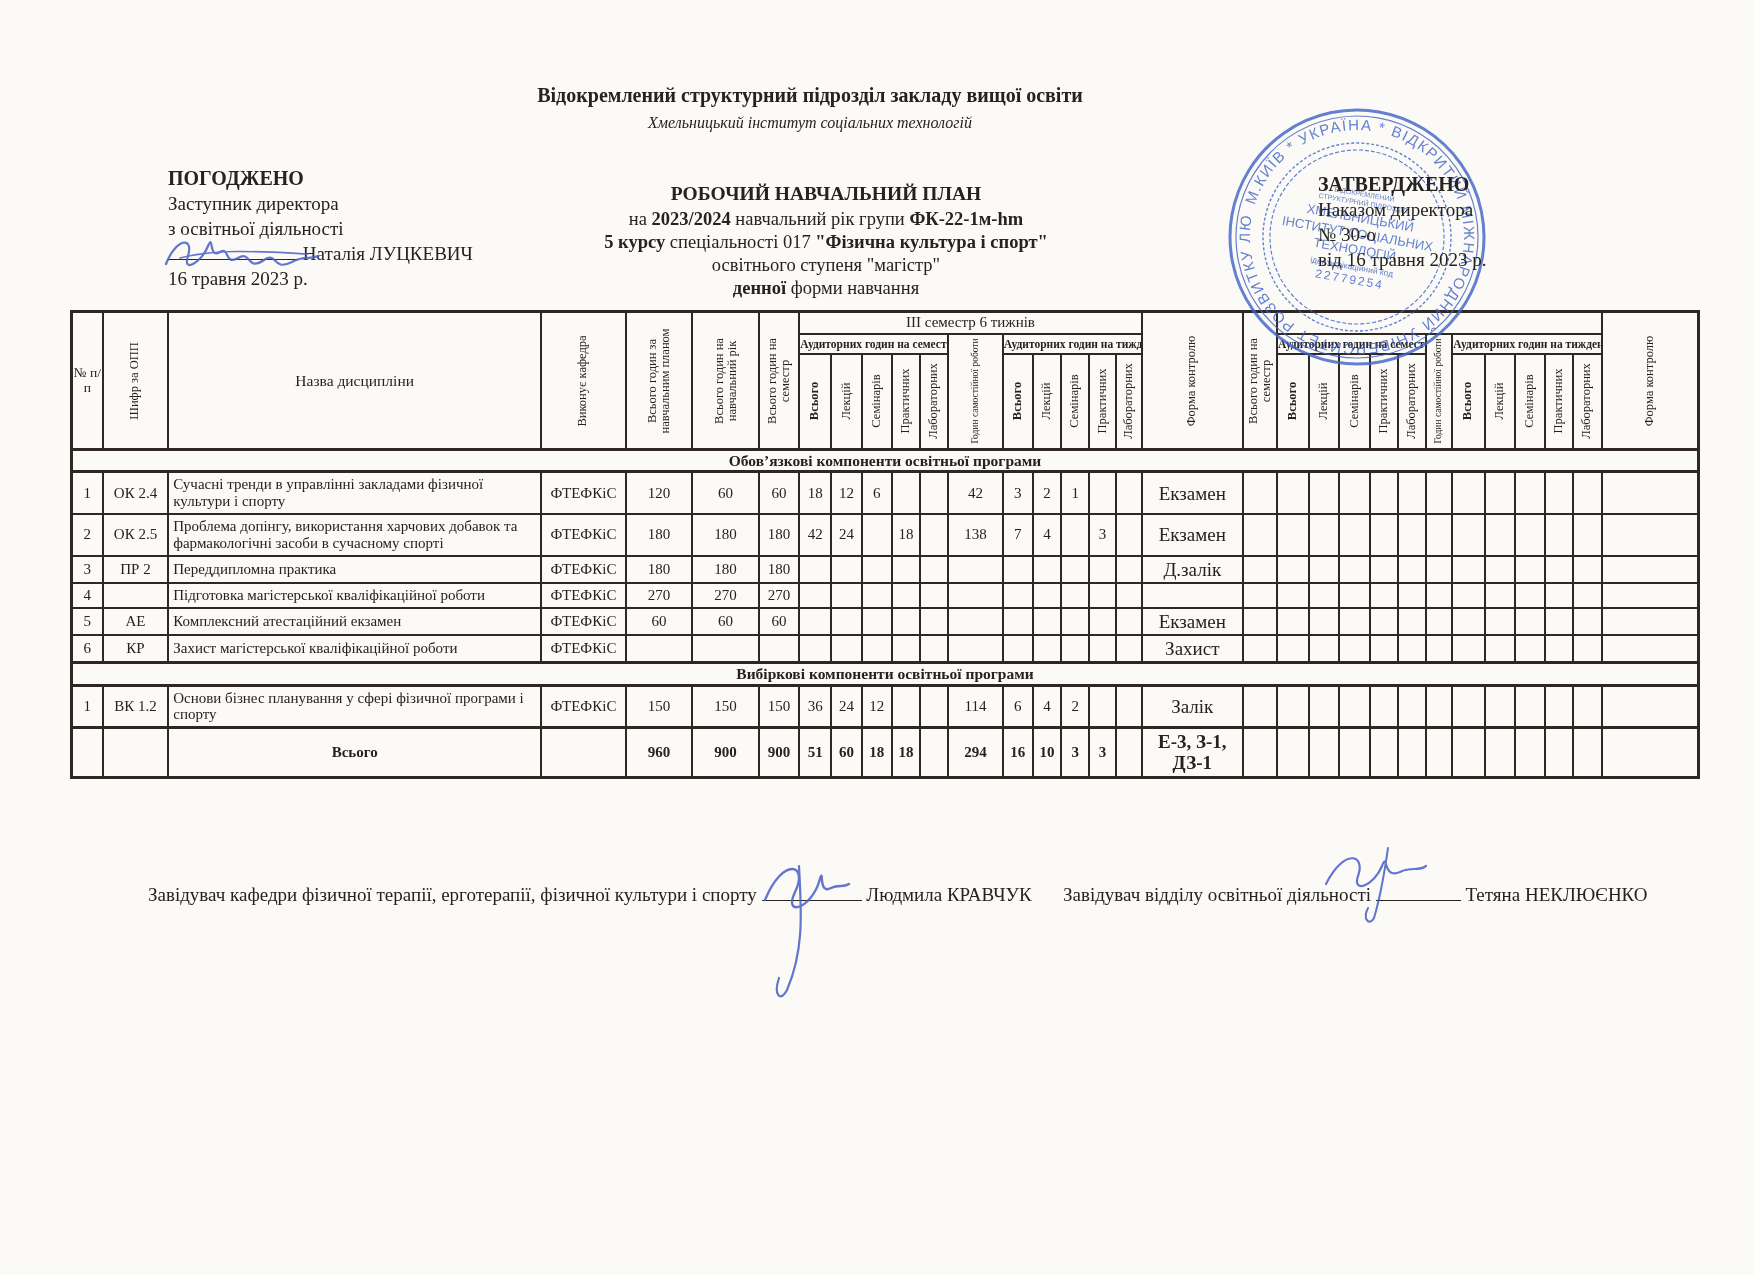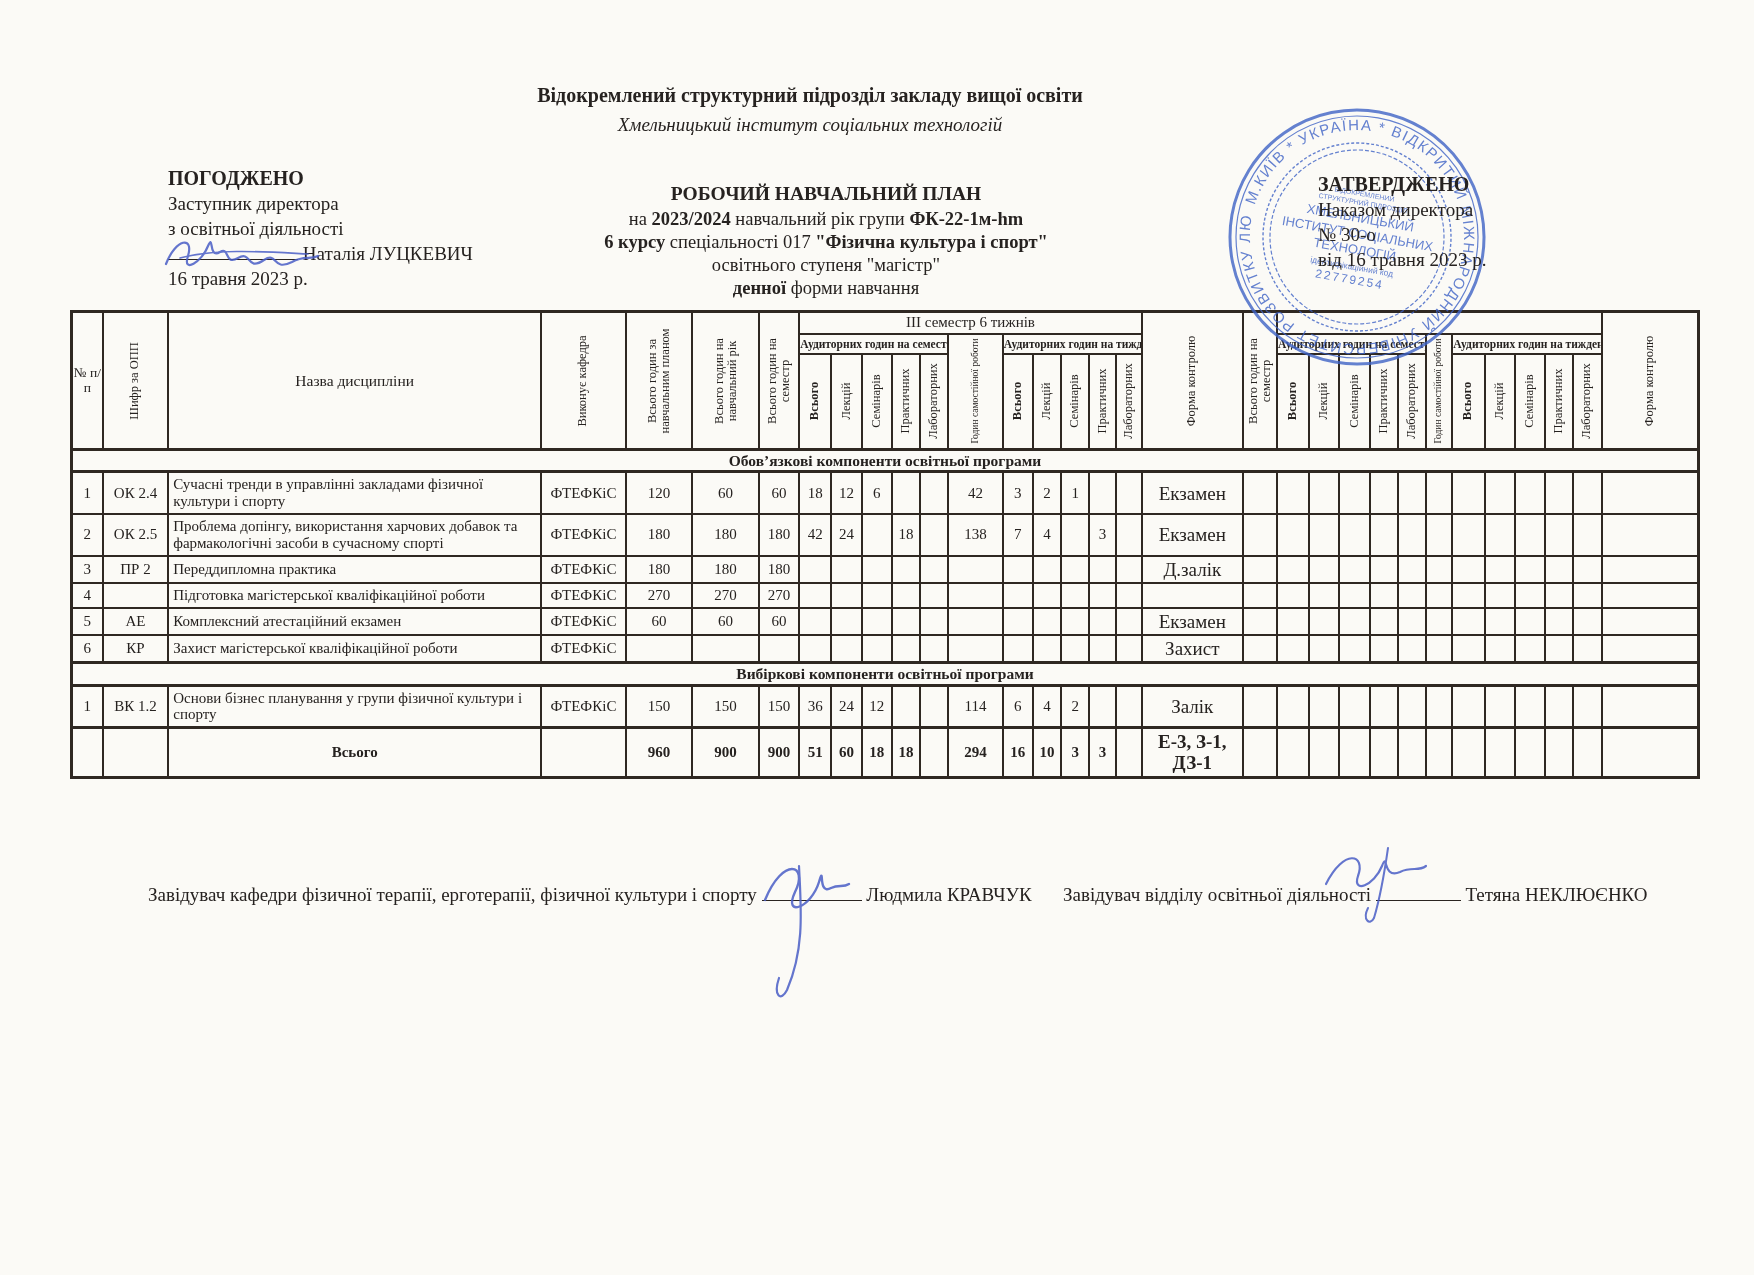--- a/index.html
+++ b/index.html
@@ -6,21 +6,21 @@
   body { background:#e8e6e2; }
   .canvas {
     position:relative; width:1754px; height:1275px;
     background:#fbfaf6; color:#262220; overflow:hidden;
     font-family:"Liberation Serif", serif;
   }
   
   .org { position:absolute; left:60px; top:84px; width:1500px; text-align:center; }
   .org1 { font-size:20px; font-weight:bold; margin-bottom:7px; }
   .org2 { font-size:21px; font-weight:bold; margin-bottom:7px; }
-  .org3 { font-size:19px; font-style:italic; }
+  .org3 { font-size:16px; font-style:italic; }
   .doc { position:absolute; left:76px; top:182px; width:1500px; text-align:center;
          font-size:18.5px; line-height:23px; }
   .doc .t { font-size:19.5px; font-weight:bold; margin-bottom:3px; }
   .b { font-weight:bold; }
   .agreed { position:absolute; left:168px; top:166px; width:330px; font-size:19px; line-height:25px; }
   .agreed .bt { font-weight:bold; font-size:20px; }
   .approved { position:absolute; left:1318px; top:172px; width:260px; font-size:19px; line-height:25px; z-index:3; }
   .approved .bt { font-weight:bold; font-size:20px; }
   .ul { display:inline-block; border-bottom:1.6px solid #2a2420; height:14px; }
   .ul.w130 { width:130px; }
@@ -73,21 +73,21 @@
 <div class="canvas">
 
   <div class="org">
     <div class="org1">Відокремлений структурний підрозділ закладу вищої освіти</div>
     <div class="org3">Хмельницький інститут соціальних технологій</div>
   </div>
 
   <div class="doc">
     <div class="t">РОБОЧИЙ НАВЧАЛЬНИЙ ПЛАН</div>
     <div><span>на </span><span class="b">2023/2024</span><span> навчальний рік групи </span><span class="b">ФК-22-1м-hm</span></div>
-    <div><span class="b">6 курсу</span><span> спеціальності 017 </span><span class="b">"Фізична культура і спорт"</span></div>
+    <div><span class="b">5 курсу</span><span> спеціальності 017 </span><span class="b">"Фізична культура і спорт"</span></div>
     <div>освітнього ступеня "магістр"</div>
     <div><span class="b">денної</span><span> форми навчання</span></div>
   </div>
 
   <div class="agreed">
     <div class="bt">ПОГОДЖЕНО</div>
     <div>Заступник директора</div>
     <div>з освітньої діяльності</div>
     <svg class="sig sig-agreed" width="170" height="56" viewBox="0 0 170 56">
       <path stroke-width="2.2" d="M8,40 C18,14 36,12 30,32 C24,50 44,38 50,22 C56,8 50,36 62,28 C72,22 66,42 80,34 C94,26 88,48 106,36 C120,27 114,48 134,38 C146,31 152,36 160,32"></path>
@@ -474,21 +474,21 @@
           <td></td>
           <td></td>
           <td class="fc"></td>
         </tr>
         <tr>
           <td colspan="32" class="section">Вибіркові компоненти освітньої програми</td>
         </tr>
         <tr>
           <td>1</td>
           <td>ВК 1.2</td>
-          <td class="nm">Основи бізнес планування у групи фізичної культури і спорту</td>
+          <td class="nm">Основи бізнес планування у сфері фізичної програми і спорту</td>
           <td>ФТЕФКіС</td>
           <td>150</td>
           <td>150</td>
           <td>150</td>
           <td>36</td>
           <td>24</td>
           <td>12</td>
           <td></td>
           <td></td>
           <td>114</td>

